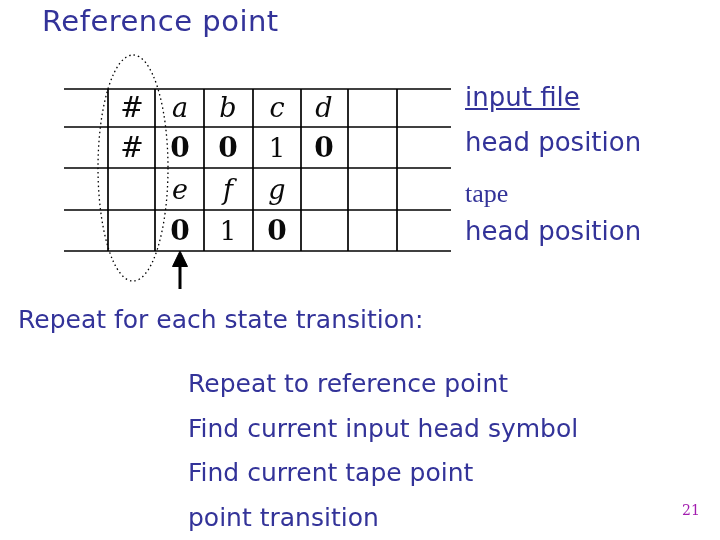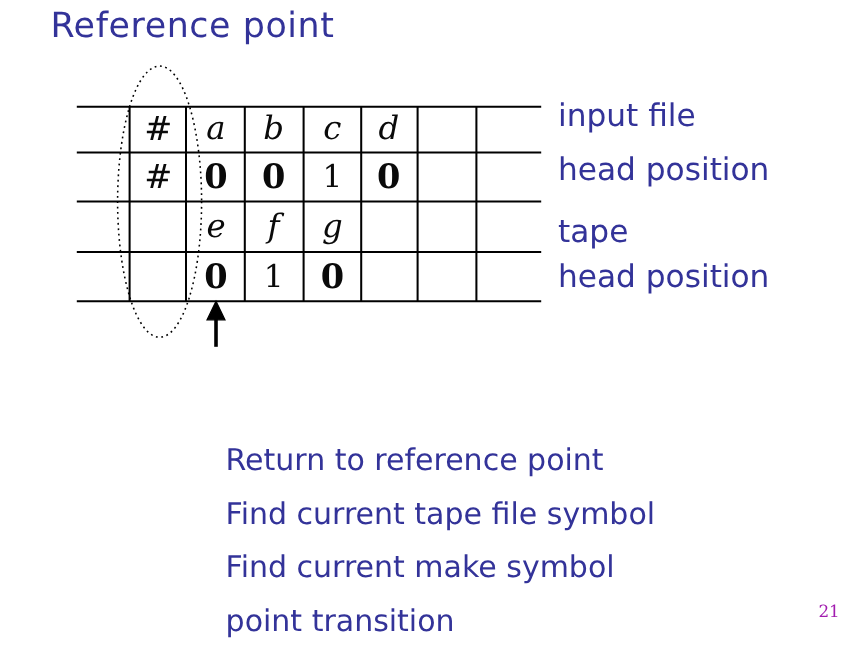--- a/index.html
+++ b/index.html
@@ -52,23 +52,23 @@
   .sym-one   { font-size: 26px; }
   
   .row-label {
     position: absolute;
     left: 465px;
     color: #333399;
     font-size: 26px;
     line-height: 1.1;
     white-space: nowrap;
   }
-  .row-label-1 { top: 83px; }
+  .row-label-1 { top: 83px; text-decoration: underline; }
   .row-label-2 { top: 128px; }
-  .row-label-3 { top: 180px; }
+  .row-label-3 { top: 180px; font-family: Liberation Serif, serif; }
   .row-label-4 { top: 217px; }
   .repeat-line {
     position: absolute;
     left: 18px;
     top: 305px;
     color: #333399;
     font-size: 25px;
     white-space: nowrap;
   }
   .steps {
@@ -150,23 +150,24 @@
     <span class="cell sym-zero" style="left:277px; top:231px">0</span>
   </div>
 
   <div>
     <div class="row-label row-label-1">input file</div>
     <div class="row-label row-label-2">head position</div>
     <div class="row-label row-label-3">tape</div>
     <div class="row-label row-label-4">head position</div>
   </div>
 
+  <div class="repeat-line">Repeat for each state transition:</div>
 
   <div class="steps">
-    <div class="step-item">Return to reference point</div>
-    <div class="step-item">Find current tape file symbol</div>
-    <div class="step-item">Find current make symbol</div>
+    <div class="step-item">Repeat to reference point</div>
+    <div class="step-item">Find current input head symbol</div>
+    <div class="step-item">Find current tape point</div>
     <div class="step-item">point transition</div>
   </div>
 
   <div class="page-number">21</div>
 
 </div>
 
 </body></html>

